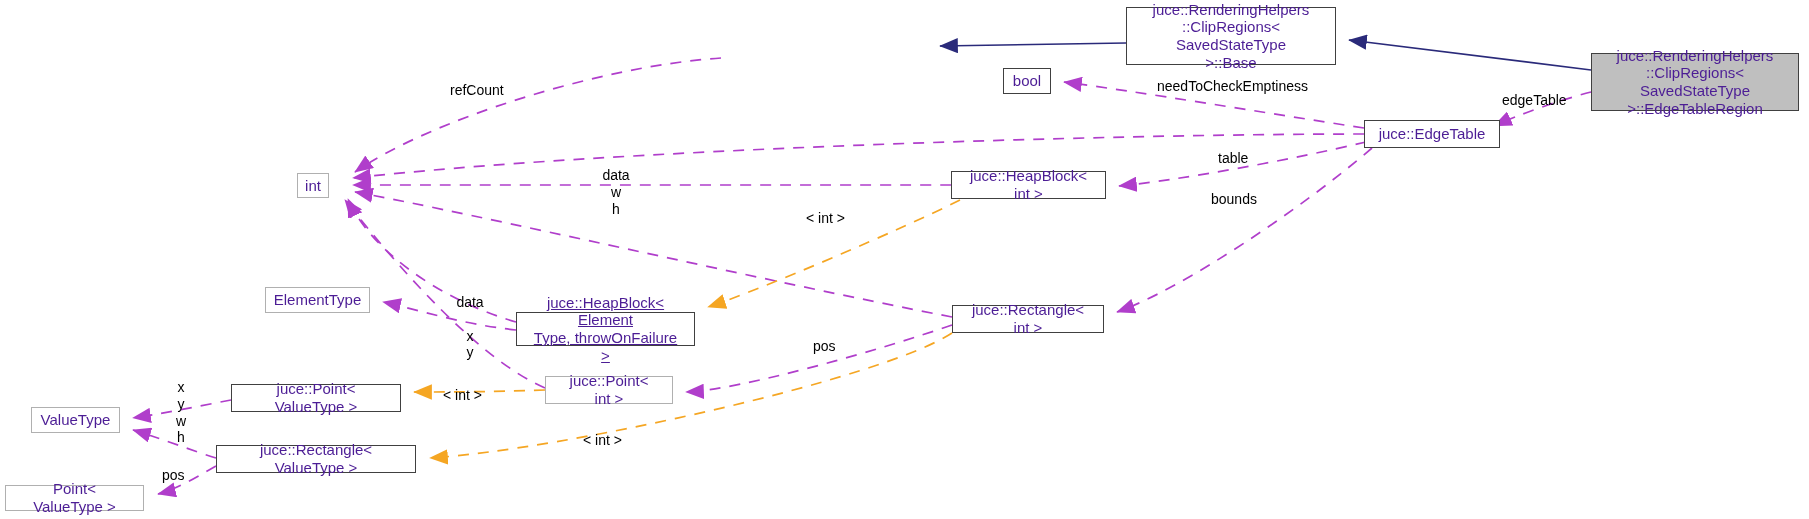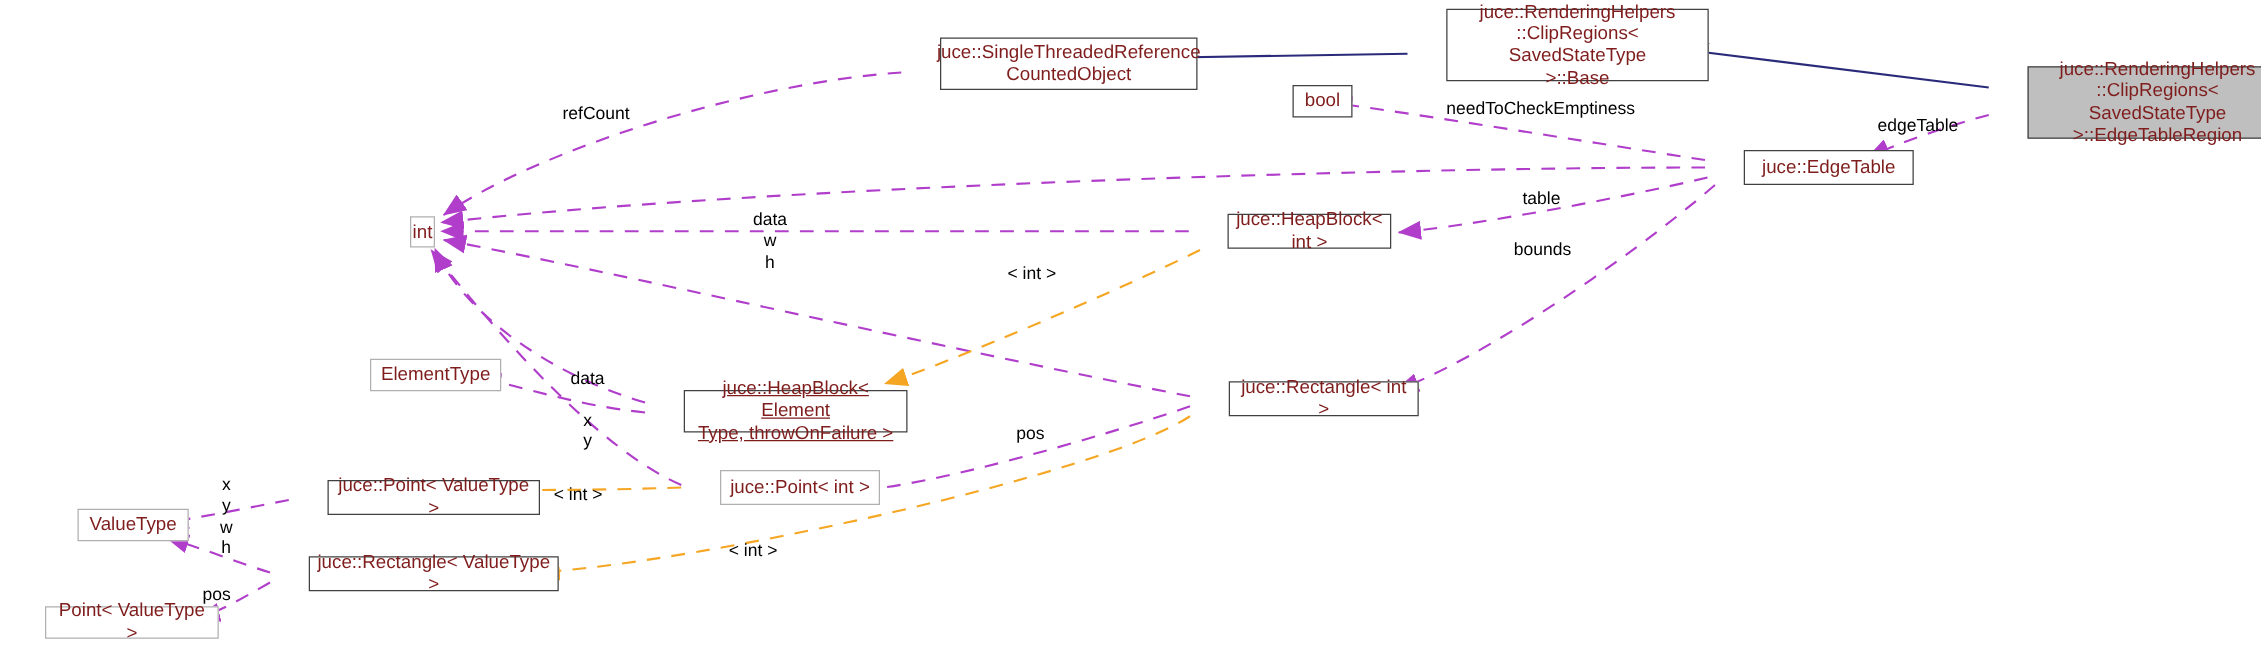--- a/index.html
+++ b/index.html
@@ -26,25 +26,24 @@
   }
   .node {
     position: absolute;
     box-sizing: border-box;
     display: flex;
     align-items: center;
     justify-content: center;
     text-align: center;
     font-size: 15px;
     line-height: 1.18;
-    color: #7f1d1d;
+    color: #4c1d95;
     background: #ffffff;
     white-space: pre-line;
-    padding: 1px 5px;
-    margin-left: 31px;
+    padding: 1px 15px;
   }
   .node.solid {
     border: 1.6px solid #404040;
   }
   .node.light {
     border: 1.4px solid #b0b0b0;
   }
   .node.highlight {
     border: 1.6px solid #404040;
     background: #bfbfbf;
@@ -108,30 +107,28 @@
   </svg>
 
   <div class="node highlight" style="left:1591px;top:53px;width:208px;height:58px;">juce::RenderingHelpers
 ::ClipRegions&lt; SavedStateType
 &gt;::EdgeTableRegion</div>
 
   <div class="node solid" style="left:1126px;top:7px;width:210px;height:58px;">juce::RenderingHelpers
 ::ClipRegions&lt; SavedStateType
 &gt;::Base</div>
 
-  <div class="node solid" style="left:721px;top:30px;width:206px;height:42px;">juce::SingleThreadedReference
-CountedObject</div>
 
   <div class="node solid" style="left:1003px;top:68px;width:48px;height:26px;">bool</div>
 
   <div class="node solid" style="left:1364px;top:120px;width:136px;height:28px;">juce::EdgeTable</div>
 
   <div class="node light" style="left:297px;top:173px;width:20px;height:25px;">int</div>
 
-  <div class="node solid" style="left:951px;top:171px;width:131px;height:28px;">juce::HeapBlock&lt; int &gt;</div>
+  <div class="node solid" style="left:951px;top:171px;width:155px;height:28px;">juce::HeapBlock&lt; int &gt;</div>
 
   <div class="node light" style="left:265px;top:287px;width:105px;height:26px;">ElementType</div>
 
   <div class="node solid" style="left:516px;top:312px;width:179px;height:34px;text-decoration:underline;">juce::HeapBlock&lt; Element
 Type, throwOnFailure &gt;</div>
 
   <div class="node solid" style="left:231px;top:384px;width:170px;height:28px;">juce::Point&lt; ValueType &gt;</div>
 
   <div class="node solid" style="left:952px;top:305px;width:152px;height:28px;">juce::Rectangle&lt; int &gt;</div>
 

